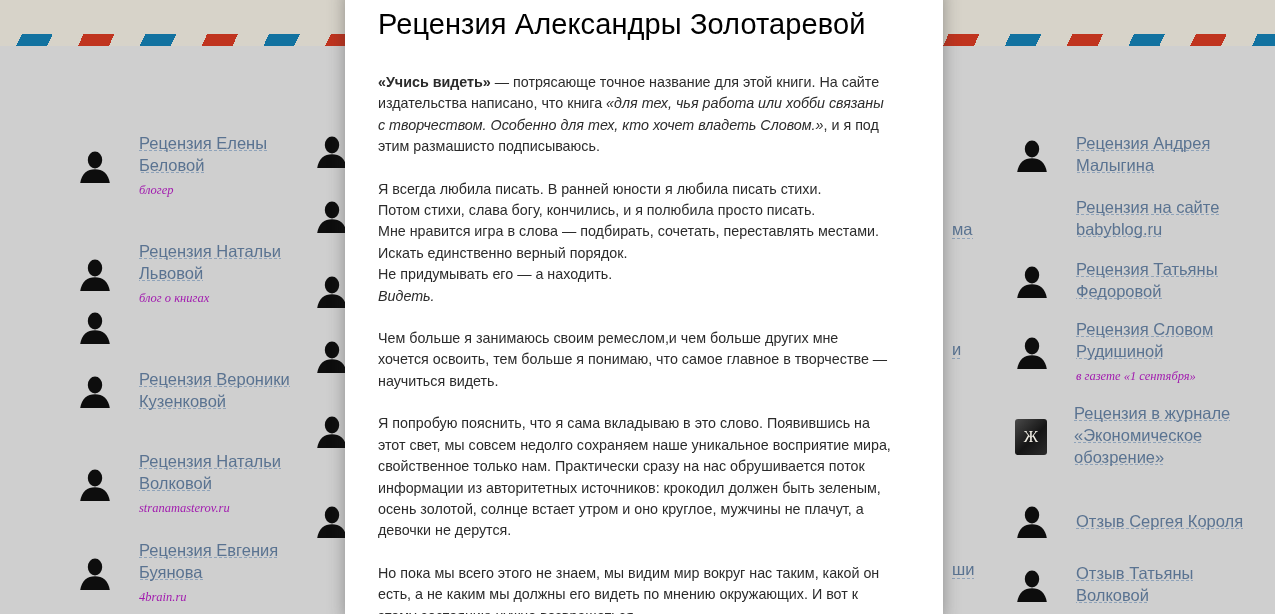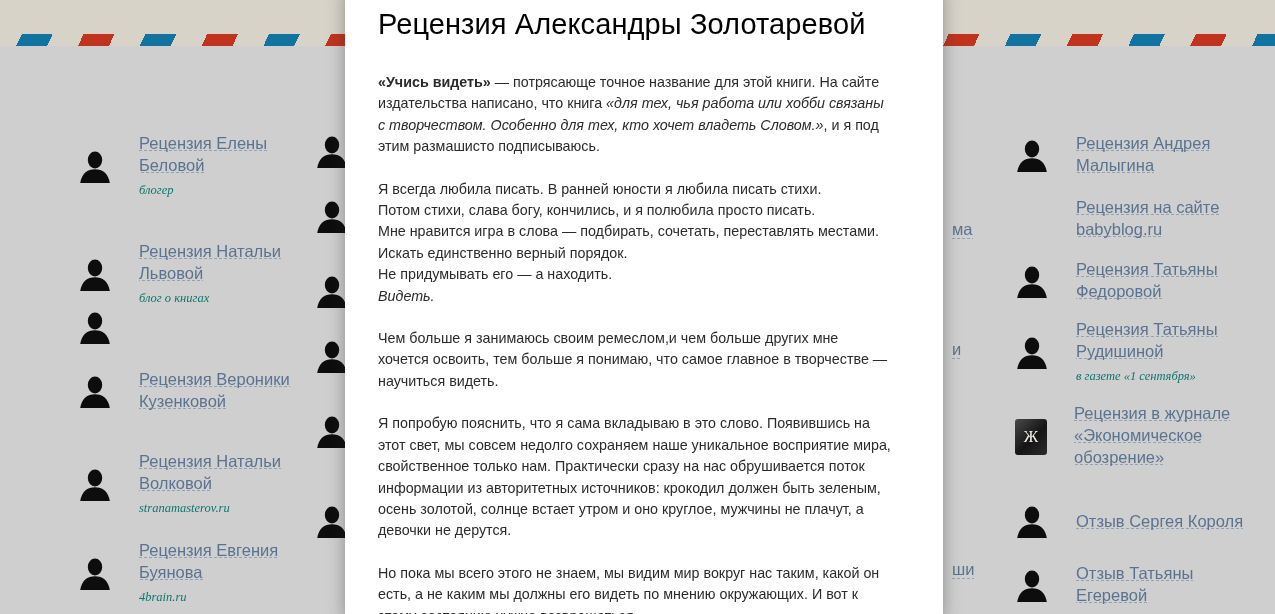--- a/index.html
+++ b/index.html
@@ -125,21 +125,21 @@
     background-size: 5px 1px;
     background-repeat: repeat-x;
     cursor: pointer;
   }
   .review-note {
     display: block;
     margin-top: 6px;
     font-style: italic;
     font-size: 12.5px;
     line-height: 16px;
-    color: #0f766e;
+    color: #a21caf;
     font-family: "Liberation Serif", serif;
   }
 
   
   .frag {
     position: absolute;
     color: #5a7391;
     font-size: 16.5px;
     line-height: 22px;
     background-image: linear-gradient(to right, #8fa3ba 55%, rgba(255,255,255,0) 0%);
@@ -338,21 +338,21 @@
           </span>
           <div class="item-text"><span class="review-link">Рецензия Татьяны Федоровой</span></div>
         </div>
         <div class="review-item" style="top: 272px;">
           <span class="avatar">
             <svg width="34" height="34" viewBox="0 0 34 34" aria-hidden="true">
               <ellipse cx="17" cy="10" rx="7.2" ry="8.4" fill="#0d0d0d"></ellipse>
               <path d="M2.2 33 C3.6 23.5 9.4 19.2 17 19.2 C24.6 19.2 30.4 23.5 31.8 33 Z" fill="#0d0d0d"></path>
             </svg>
           </span>
-          <div class="item-text"><span class="review-link">Рецензия Татьяны Рудишиной</span><em class="review-note">в газете «1 сентября»</em></div>
+          <div class="item-text"><span class="review-link">Рецензия Словом Рудишиной</span><em class="review-note">в газете «1 сентября»</em></div>
         </div>
         <div class="review-item" style="top: 356px;">
           <span class="mag-icon">Ж</span>
           <div class="item-text"><span class="review-link">Рецензия в журнале «Экономическое обозрение»</span></div>
         </div>
         <div class="review-item" style="top: 456px;">
           <span class="avatar">
             <svg width="34" height="34" viewBox="0 0 34 34" aria-hidden="true">
               <ellipse cx="17" cy="10" rx="7.2" ry="8.4" fill="#0d0d0d"></ellipse>
               <path d="M2.2 33 C3.6 23.5 9.4 19.2 17 19.2 C24.6 19.2 30.4 23.5 31.8 33 Z" fill="#0d0d0d"></path>
@@ -360,21 +360,21 @@
           </span>
           <div class="item-text"><span class="review-link">Отзыв Сергея Короля</span></div>
         </div>
         <div class="review-item" style="top: 516px;">
           <span class="avatar">
             <svg width="34" height="34" viewBox="0 0 34 34" aria-hidden="true">
               <ellipse cx="17" cy="10" rx="7.2" ry="8.4" fill="#0d0d0d"></ellipse>
               <path d="M2.2 33 C3.6 23.5 9.4 19.2 17 19.2 C24.6 19.2 30.4 23.5 31.8 33 Z" fill="#0d0d0d"></path>
             </svg>
           </span>
-          <div class="item-text"><span class="review-link">Отзыв Татьяны Егеревой</span></div>
+          <div class="item-text"><span class="review-link">Отзыв Татьяны Волковой</span></div>
         </div>
       </div>
   </div>
 
   <div class="modal">
     <div class="close-btn">
       <svg width="28" height="28" viewBox="0 0 28 28" aria-hidden="true">
         <path d="M6 6 L22 22 M22 6 L6 22" stroke="#3d7ab8" stroke-width="4.5" stroke-linecap="butt"></path>
       </svg>
     </div>

